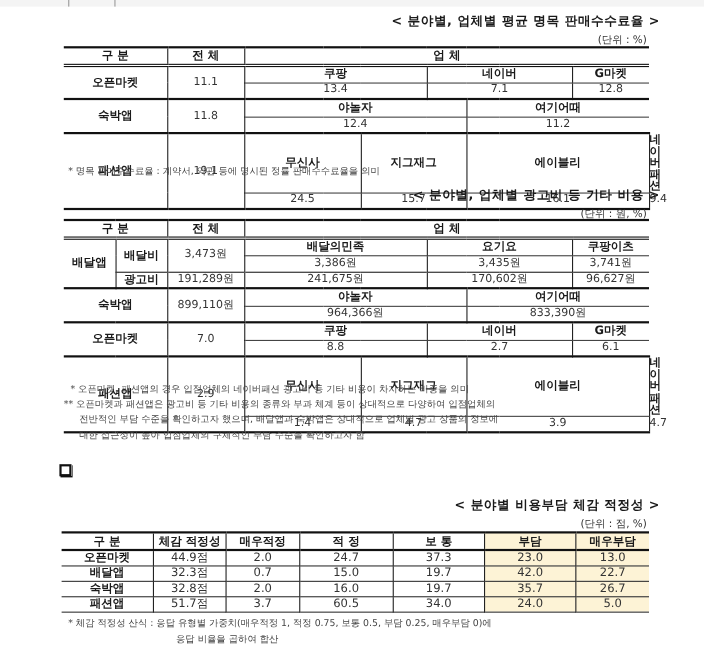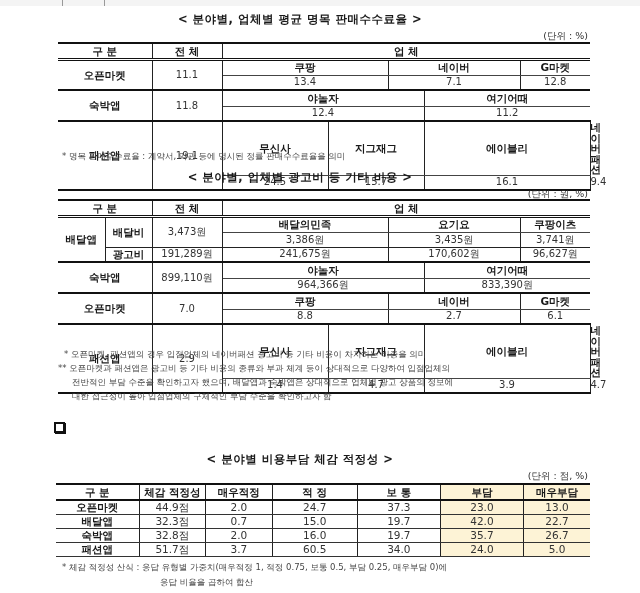--- a/index.html
+++ b/index.html
@@ -1,20 +1,20 @@
 <!DOCTYPE html>
 <html><head>
 <meta charset="utf-8">
 <style>
   * { box-sizing: border-box; margin: 0; padding: 0; }
   html, body { width: 640px; height: 593px; background: #ffffff; overflow: hidden; }
   body { font-family: "DejaVu Sans", sans-serif; color: #1a1a1a; position: relative; }
   .topbar { position: absolute; left: 0; top: 0; width: 640px; height: 6px; background: #f4f4f4; }
   .topbar .tick { position: absolute; top: 0; width: 1px; height: 6px; background: #999; }
-  .title { position: absolute; left: 0; width: 600px; text-align: center; font-weight: bold; font-size: 11.5px; letter-spacing: 0.5px; }
+  .title { position: absolute; left: 0; width: 600px; text-align: right; font-weight: bold; font-size: 11.5px; letter-spacing: 0.5px; }
   .unit { position: absolute; right: 52px; font-size: 9.5px; color: #333; }
   table { position: absolute; border-collapse: collapse; font-size: 10.5px; table-layout: fixed; }
   td { text-align: center; vertical-align: middle; padding: 0; line-height: 1; border-left: 1px solid #222; border-right: 1px solid #222; }
   td:first-child { border-left: none; }
   td:last-child { border-right: none; }
   .hdr td { font-weight: bold; }
   .rowlabel { font-weight: bold; }
   .sub-h { font-weight: bold; border-bottom: 1px solid #444; }
   .val { color: #333; font-size: 10px; }
   .thickt { border-top: 2px solid #111; }

